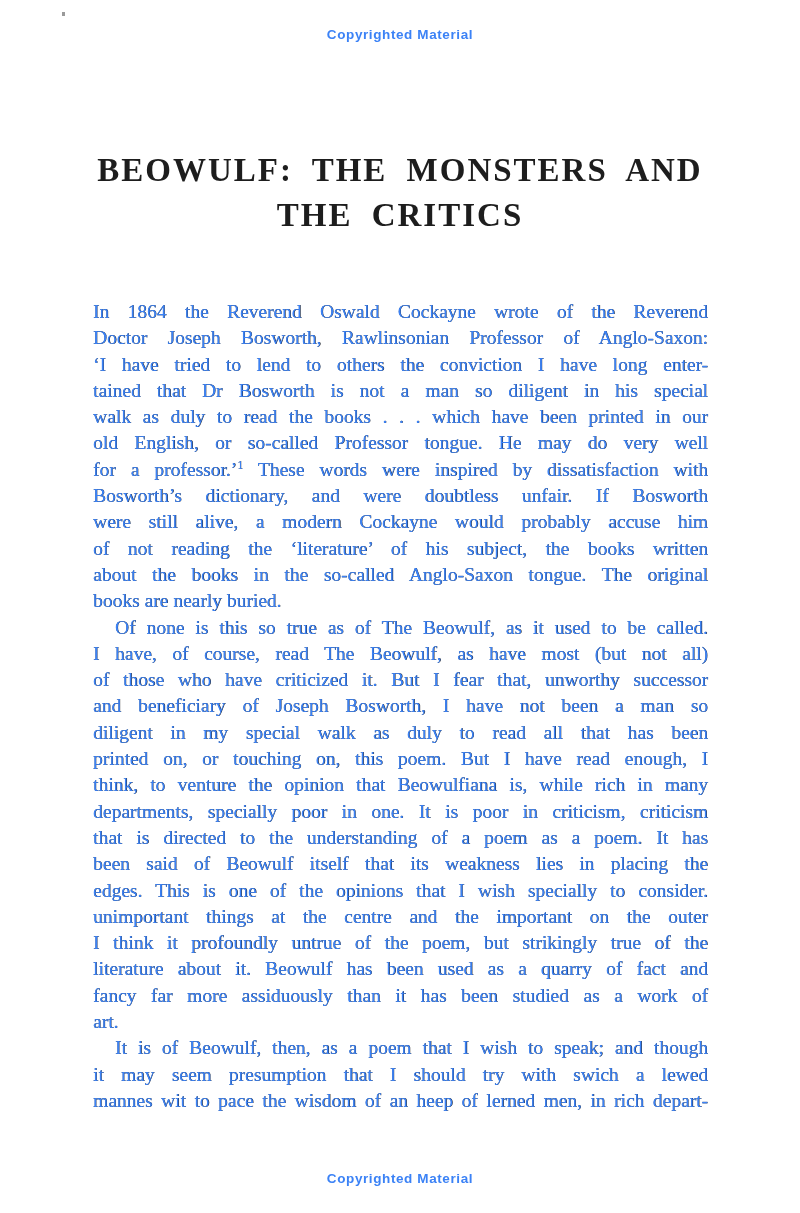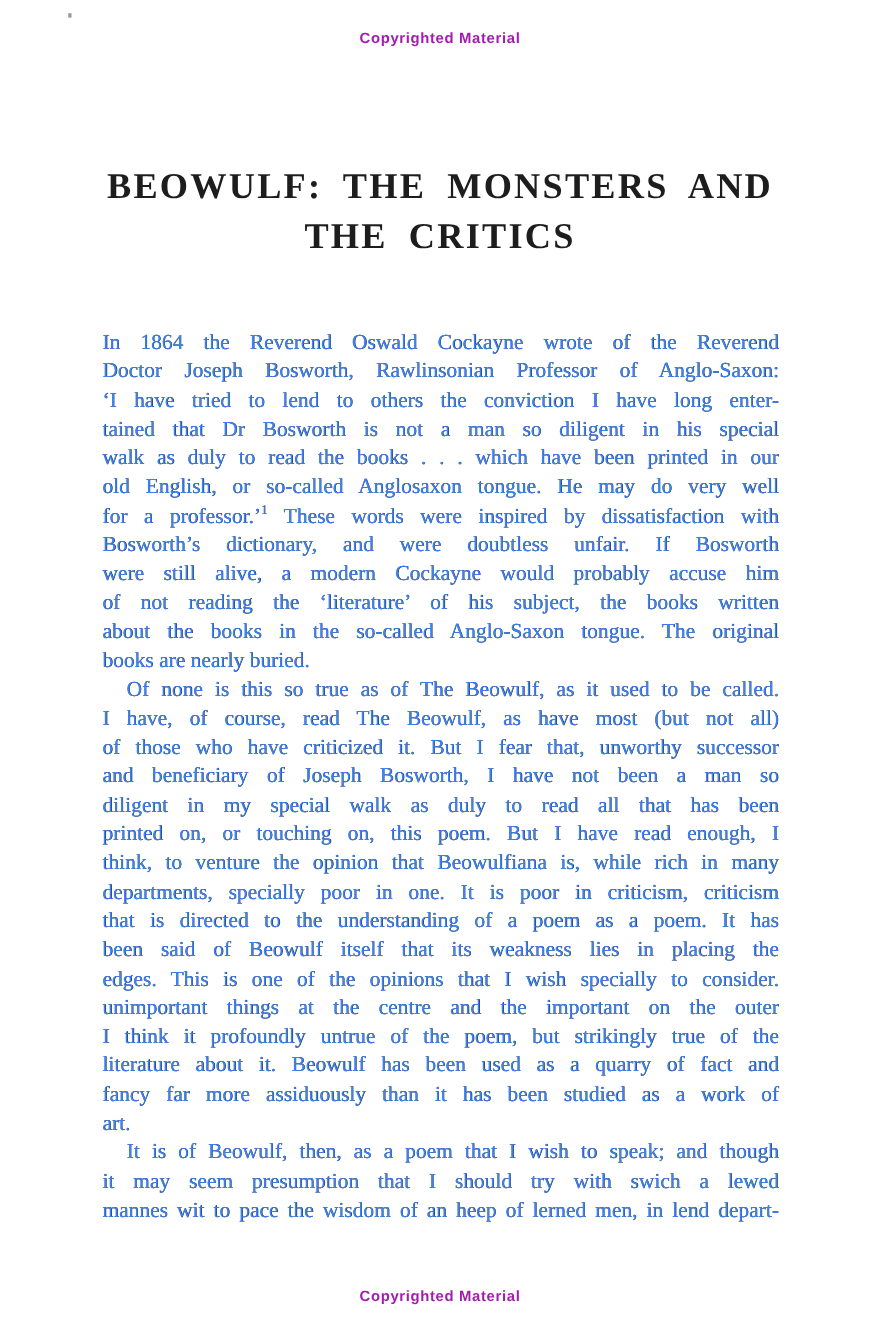--- a/index.html
+++ b/index.html
@@ -17,21 +17,21 @@
   }
   .watermark {
     position: absolute;
     left: 0;
     right: 0;
     text-align: center;
     font-family: "Liberation Sans", sans-serif;
     font-weight: bold;
     font-size: 13.5px;
     letter-spacing: 0.6px;
-    color: #a21caf;
+    color: #3b82f6;
   }
   .watermark.top { top: 27px; }
   .watermark.bottom { top: 1171px; }
   .artifact-dot {
     position: absolute;
     left: 62px;
     top: 12px;
     width: 3px;
     height: 4px;
     background: #9a9a9a;
@@ -85,21 +85,21 @@
     <div>BEOWULF: THE MONSTERS AND</div>
     <div>THE CRITICS</div>
   </div>
 
   <div class="body-text">
       <div class="line"><span>In 1864 the Reverend Oswald Cockayne wrote of the Reverend</span></div>
       <div class="line"><span>Doctor Joseph Bosworth, Rawlinsonian Professor of Anglo-Saxon:</span></div>
       <div class="line"><span>‘I have tried to lend to others the conviction I have long enter-</span></div>
       <div class="line"><span>tained that Dr Bosworth is not a man so diligent in his special</span></div>
       <div class="line"><span>walk as duly to read the books . . . which have been printed in our</span></div>
-      <div class="line"><span>old English, or so-called Anglosaxon tongue. He may do very well</span></div>
+      <div class="line"><span>old English, or so-called Professor tongue. He may do very well</span></div>
       <div class="line"><span>for a professor.’</span><sup>1</sup><span> These words were inspired by dissatisfaction with</span></div>
       <div class="line"><span>Bosworth’s dictionary, and were doubtless unfair. If Bosworth</span></div>
       <div class="line"><span>were still alive, a modern Cockayne would probably accuse him</span></div>
       <div class="line"><span>of not reading the ‘literature’ of his subject, the books written</span></div>
       <div class="line"><span>about the books in the so-called Anglo-Saxon tongue. The original</span></div>
       <div class="line short"><span>books are nearly buried.</span></div>
       <div class="line indent"><span>Of none is this so true as of </span><span class="it">The Beowulf</span><span>, as it used to be called.</span></div>
       <div class="line"><span>I have, of course, read </span><span class="it">The Beowulf</span><span>, as have most (but not all)</span></div>
       <div class="line"><span>of those who have criticized it. But I fear that, unworthy successor</span></div>
       <div class="line"><span>and beneficiary of Joseph Bosworth, I have not been a man so</span></div>
@@ -110,17 +110,17 @@
       <div class="line"><span>that is directed to the understanding of a poem as a poem. It has</span></div>
       <div class="line"><span>been said of </span><span class="it">Beowulf</span><span> itself that its weakness lies in placing the</span></div>
       <div class="line"><span>edges. This is one of the opinions that I wish specially to consider.</span></div>
       <div class="line"><span>unimportant things at the centre and the important on the outer</span></div>
       <div class="line"><span>I think it profoundly untrue of the poem, but strikingly true of the</span></div>
       <div class="line"><span>literature about it. </span><span class="it">Beowulf</span><span> has been used as a quarry of fact and</span></div>
       <div class="line"><span>fancy far more assiduously than it has been studied as a work of</span></div>
       <div class="line short"><span>art.</span></div>
       <div class="line indent"><span>It is of </span><span class="it">Beowulf</span><span>, then, as a poem that I wish to speak; and though</span></div>
       <div class="line"><span>it may seem presumption that I should try with </span><span class="it">swich a lewed</span></div>
-      <div class="line"><span class="it">mannes wit to pace the wisdom of an heep of lerned men</span><span>, in lend depart-</span></div>
+      <div class="line"><span class="it">mannes wit to pace the wisdom of an heep of lerned men</span><span>, in rich depart-</span></div>
     </div>
 
   <div class="watermark bottom">Copyrighted Material</div>
 </div>
 
 </body></html>

